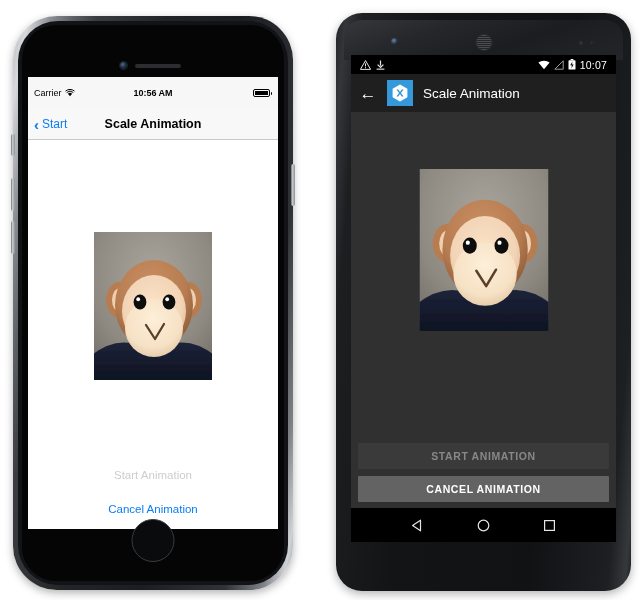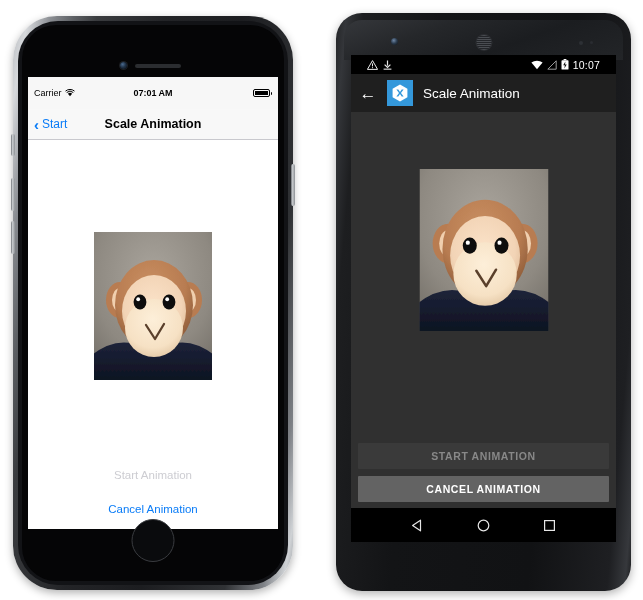--- a/index.html
+++ b/index.html
@@ -256,21 +256,21 @@
     height: 487px;
     background: #303030;
     overflow: hidden;
   }
 
   .and-statusbar {
     height: 19px;
     background: #000000;
     display: flex;
     align-items: center;
-    padding: 0 16px;
+    padding: 0 9px;
     color: #e8e8e8;
     font-size: 10px;
   }
   .and-status-left { display: flex; align-items: center; gap: 5px; }
   .and-status-right {
     margin-left: auto;
     display: flex;
     align-items: center;
     gap: 4px;
   }
@@ -383,21 +383,21 @@
 
       <div class="ios-statusbar">
         <div class="ios-carrier">
           <span>Carrier</span>
           <svg class="ios-wifi-icon" width="10" height="8" viewBox="0 0 10 8">
             <path d="M5 7.2 L2.9 4.7 a3.2 3.2 0 0 1 4.2 0 Z" fill="#000"></path>
             <path d="M1.7 3.5 a5 5 0 0 1 6.6 0" stroke="#000" stroke-width="1" fill="none"></path>
             <path d="M0.5 2.1 a7 7 0 0 1 9 0" stroke="#000" stroke-width="1" fill="none"></path>
           </svg>
         </div>
-        <div class="ios-time">07:01 AM</div>
+        <div class="ios-time">10:56 AM</div>
         <div class="ios-battery">
           <div class="ios-batt-shell">
               <div class="ios-batt-fill"></div>
             </div>
           <div class="ios-batt-nub"></div>
         </div>
       </div>
 
       <div class="ios-navbar">
         <div class="ios-back">

